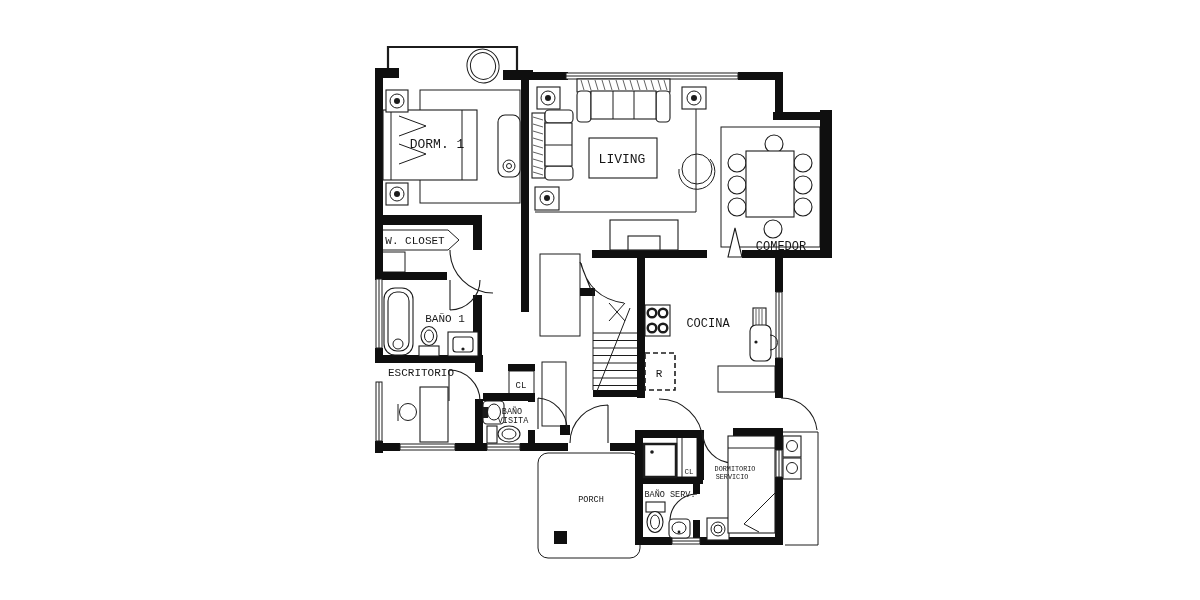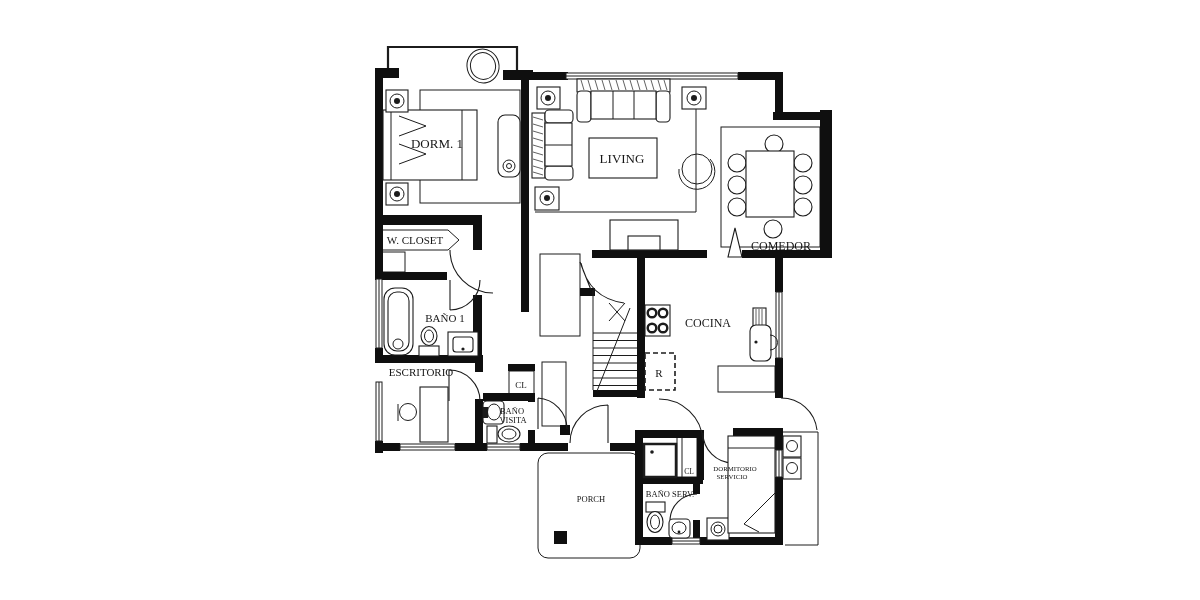--- a/index.html
+++ b/index.html
@@ -1,17 +1,17 @@
 <!DOCTYPE html>
 <html><head>
 <meta charset="utf-8">
 <style>
   html,body{margin:0;padding:0;background:#ffffff;}
   .stage{position:relative;width:1068px;height:600px;background:#ffffff;overflow:hidden;
-         font-family:Liberation Serif, serif;}
+         font-family:Liberation Mono, monospace;}
   svg{display:block;}
   .wall{fill:#0f0f0f;stroke:none;}
   .win{fill:#ffffff;stroke:#1c1c1c;stroke-width:1;}
   .thin{fill:none;stroke:#1c1c1c;stroke-width:1;}
   .thin2{fill:none;stroke:#1c1c1c;stroke-width:2.2;}
   .furn{fill:#ffffff;stroke:#1c1c1c;stroke-width:1.1;}
   .furnline{fill:none;stroke:#1c1c1c;stroke-width:1;}
   .tick{fill:none;stroke:#3a3a3a;stroke-width:0.8;}
   .door{fill:none;stroke:#1c1c1c;stroke-width:1.1;}
   .dash{fill:#ffffff;stroke:#1c1c1c;stroke-width:1.6;stroke-dasharray:5 3;}

